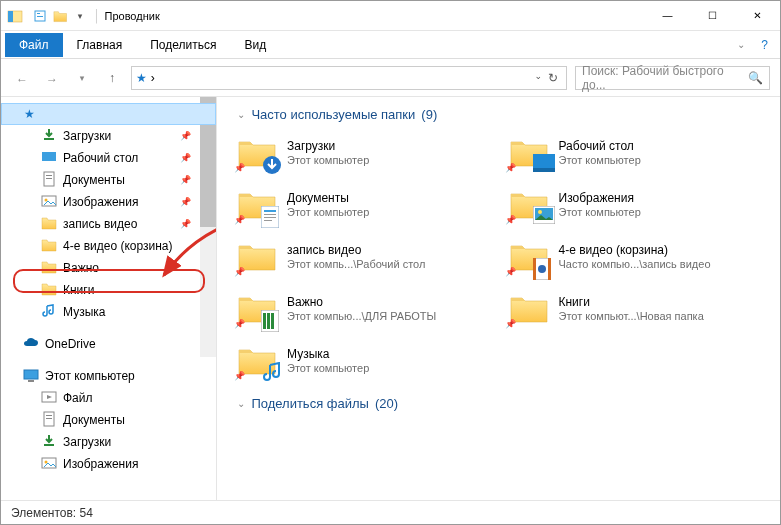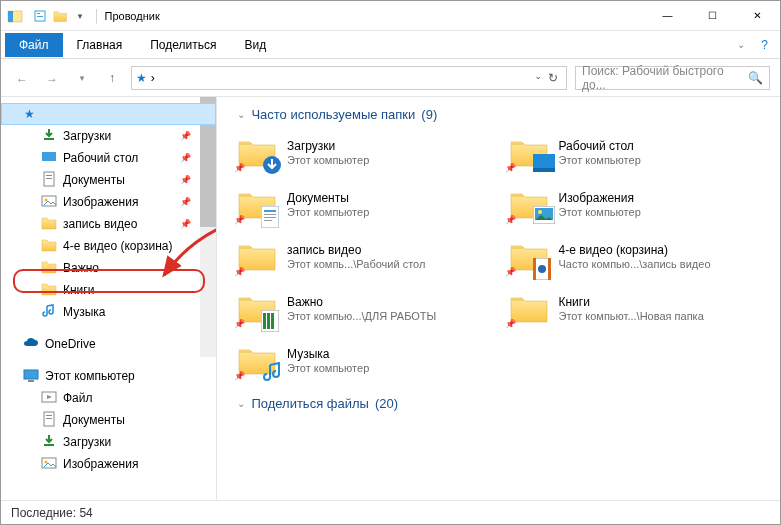--- a/index.html
+++ b/index.html
@@ -432,15 +432,15 @@
       </div>
     <div class="section-head" style="margin-top:18px">
       <span class="chev">⌄</span>
       <span>Поделиться файлы</span>
       <span>(20)</span>
     </div>
   </div>
 </div>
 
 <div class="status">
-  <span>Последние:</span>&nbsp;
+  <span>Элементов:</span>&nbsp;
   <span>54</span>
 </div>
 
 </body></html>

